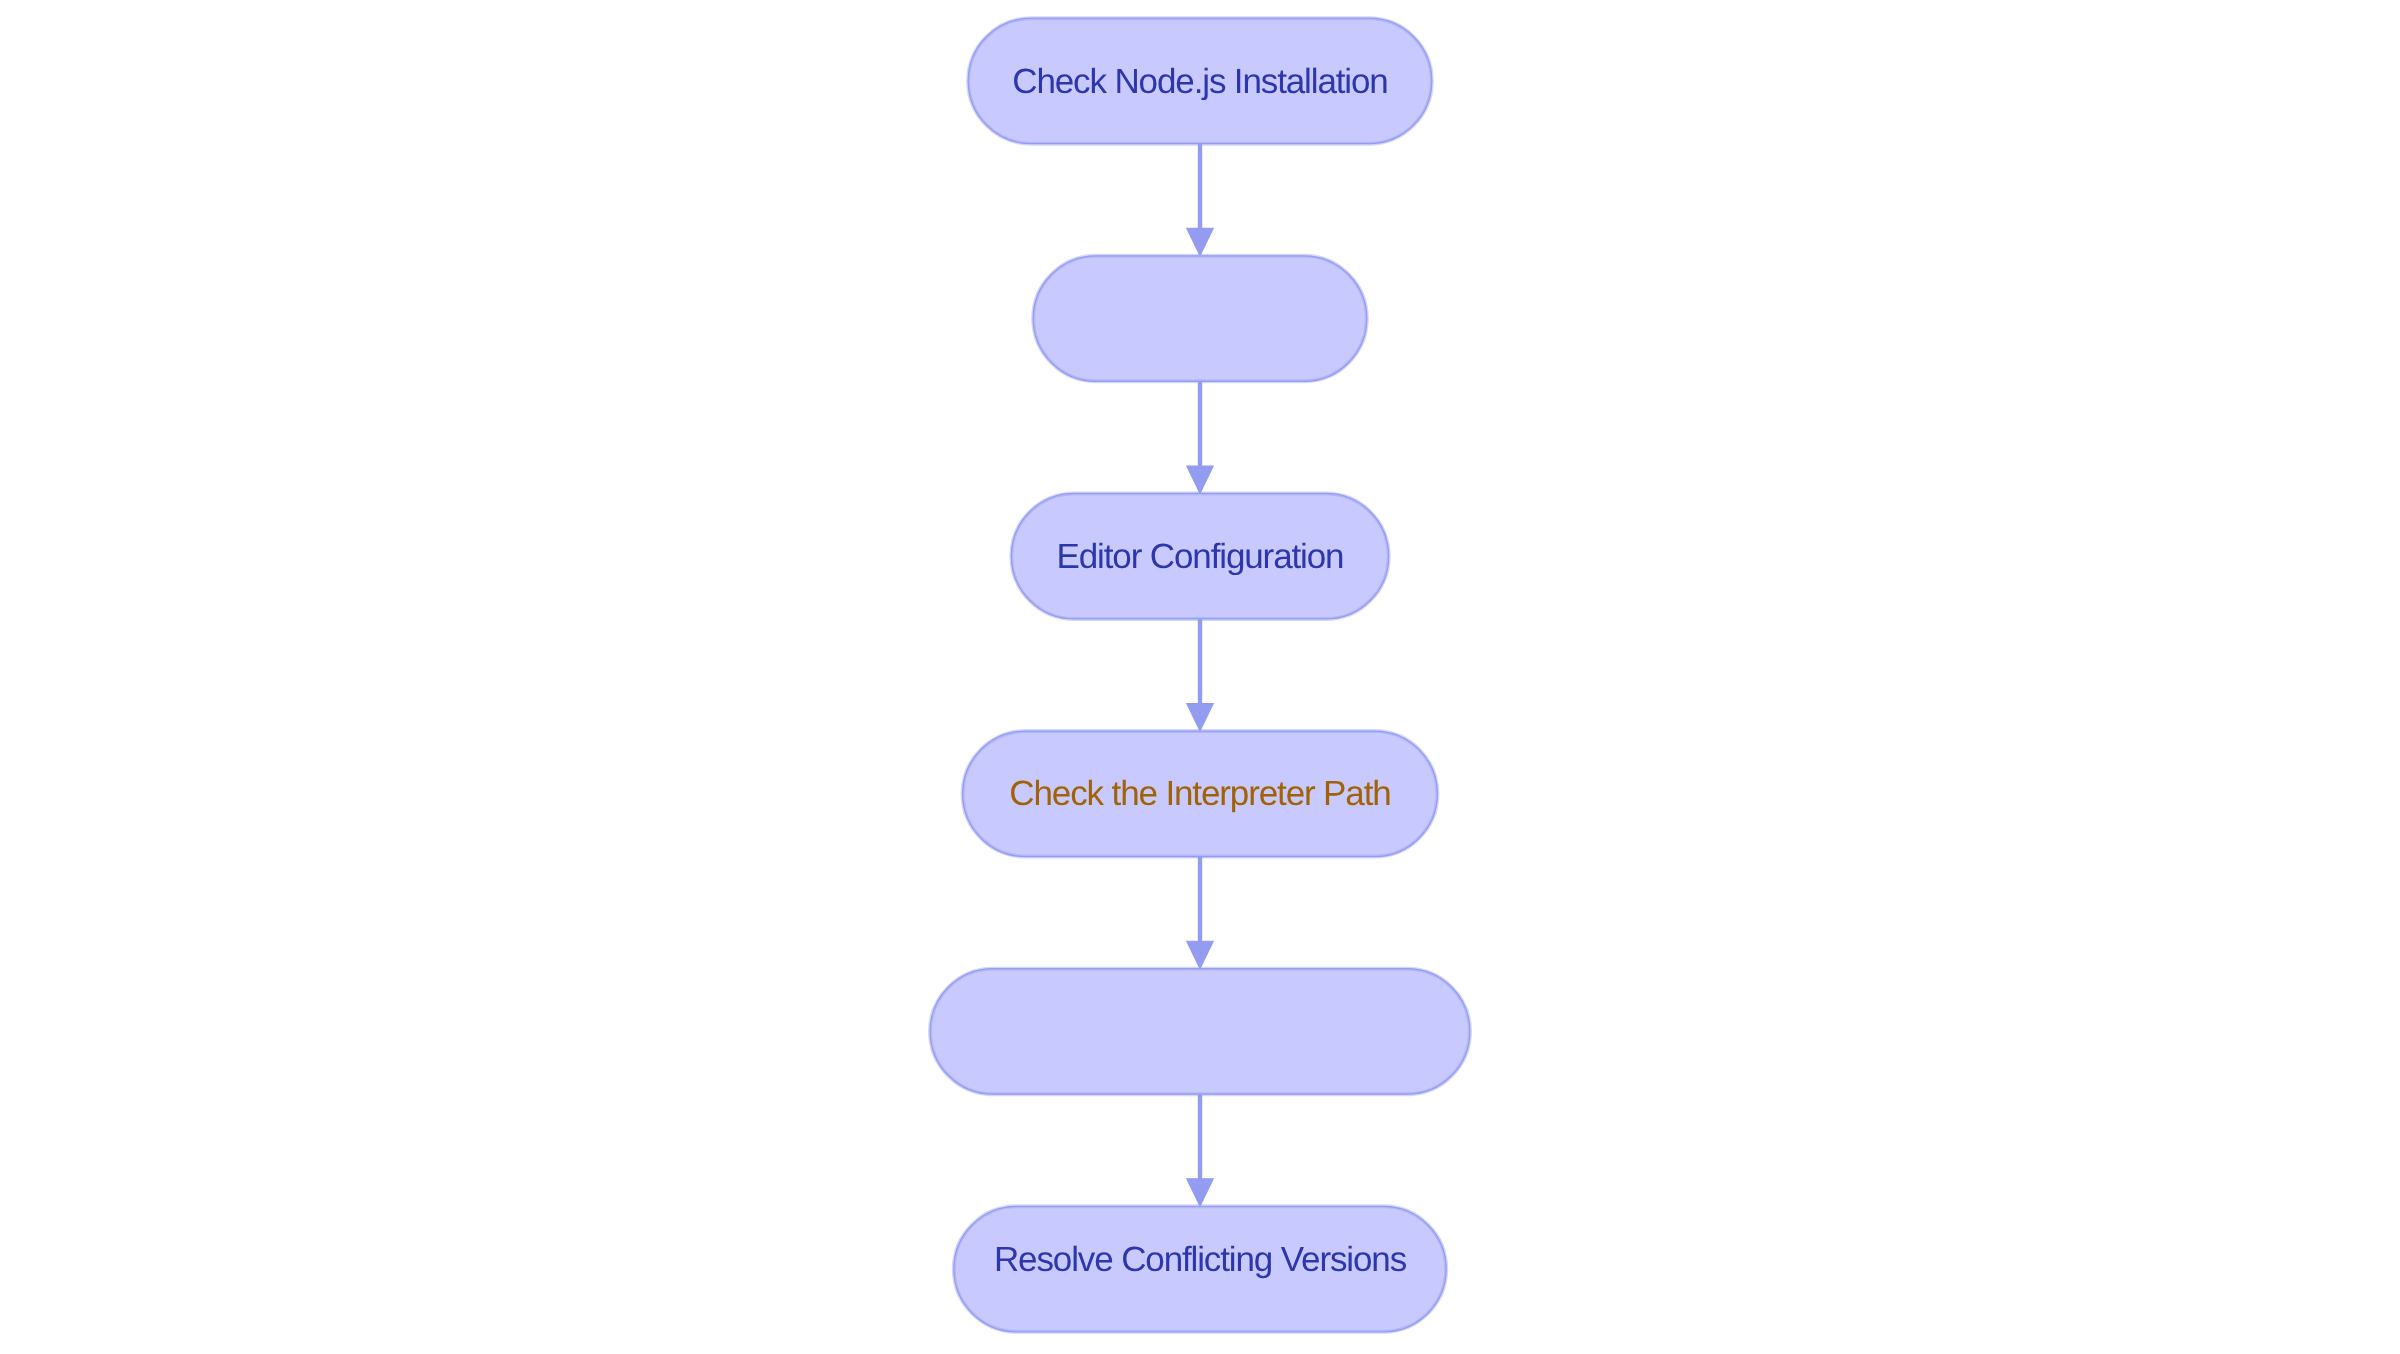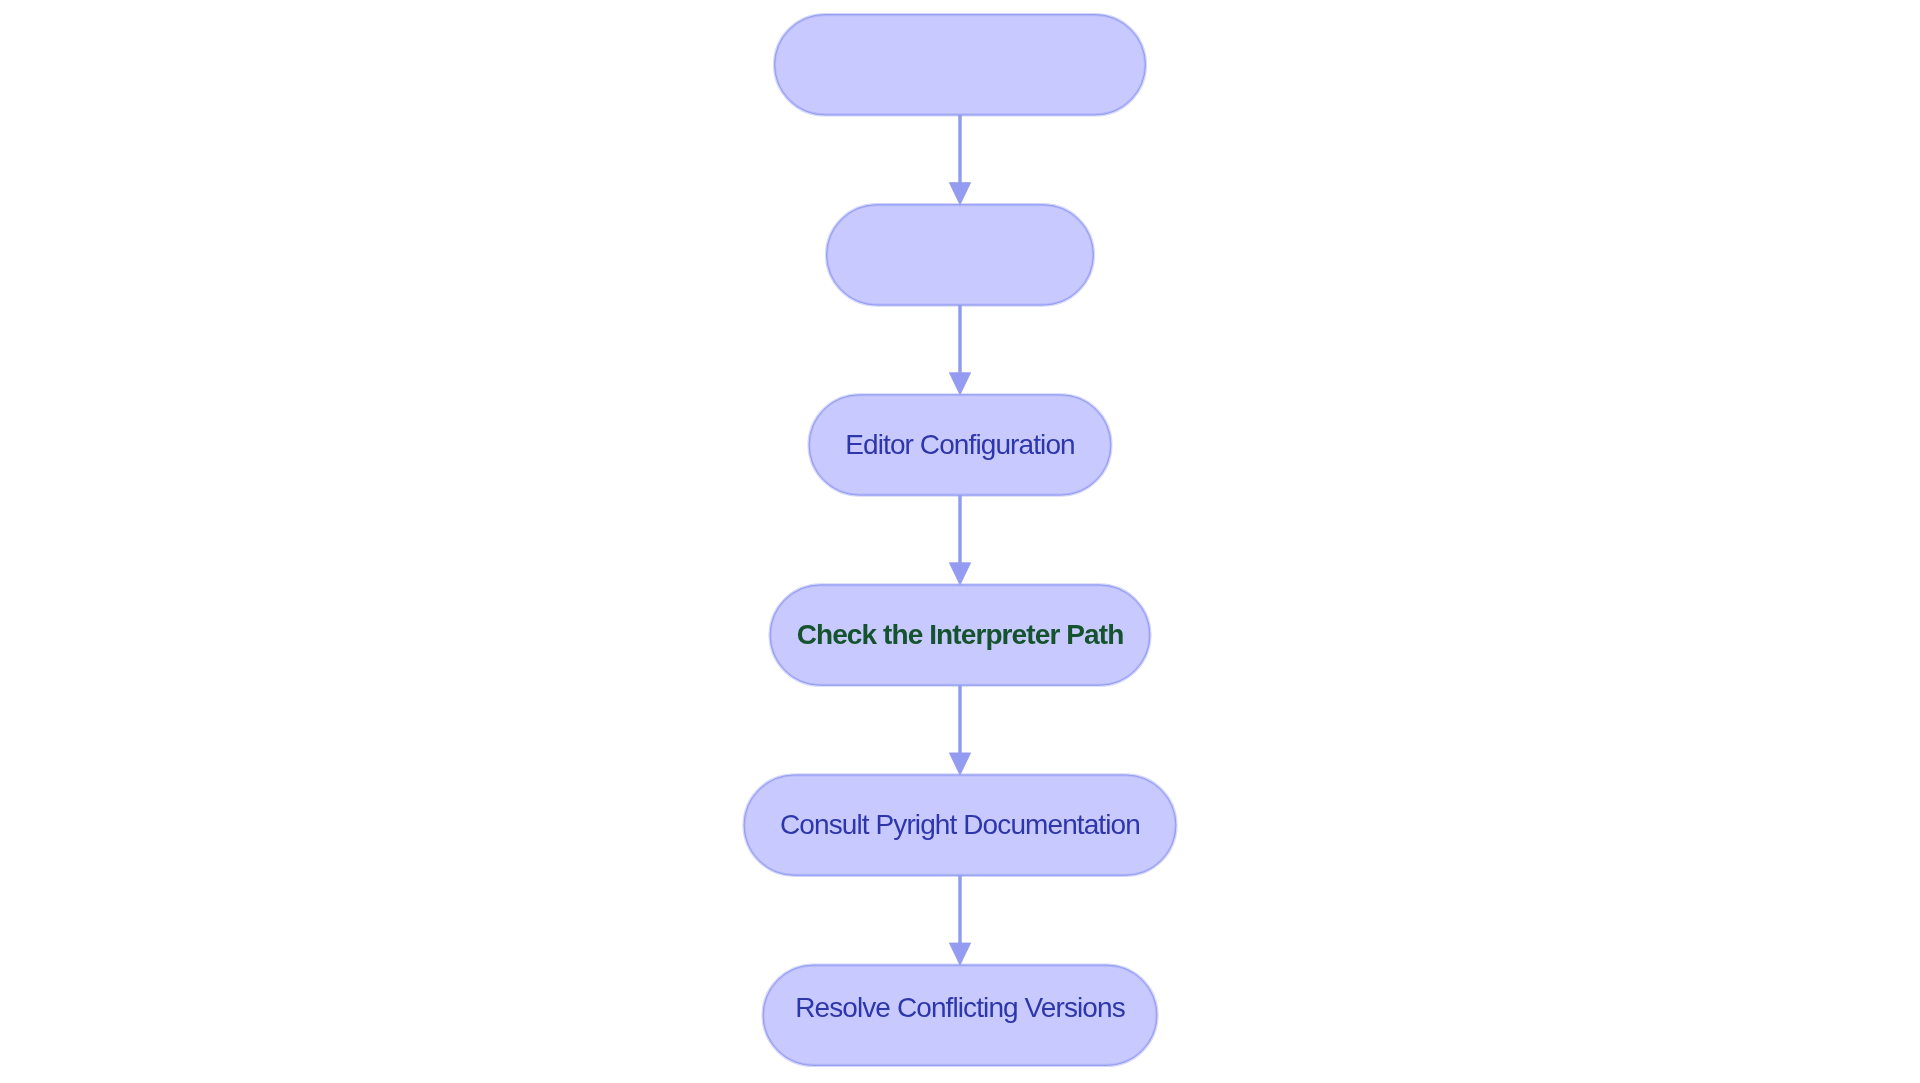--- a/index.html
+++ b/index.html
@@ -67,27 +67,27 @@
         <rect x="744.05" y="774.95" width="431.9" height="100.4" rx="50.2" ry="50.2" stroke="#939cf1" fill="none" stroke-width="1"></rect>
       </g>
       <g>
         <rect x="763.05" y="965.05" width="393.9" height="100.4" rx="50.2" ry="50.2" stroke="#939cf1" fill="#c8caff" stroke-width="3.2" stroke-opacity="0.4"></rect>
         <rect x="763.05" y="965.05" width="393.9" height="100.4" rx="50.2" ry="50.2" stroke="#939cf1" fill="none" stroke-width="1"></rect>
       </g>
     </g>
   </svg>
 
   <div id="labels">
+    <div class="node" style="left: 774.55px; top: 14.55px; width: 370.9px; height: 100.4px;">
+      <span class="node-label" style="color: rgb(45, 54, 171); font-size: 28px;">Check Node.js Installation</span>
+    </div>
     <div class="node" style="left: 809.05px; top: 394.75px; width: 301.9px; height: 100.4px;">
       <span class="node-label" style="color: rgb(45, 54, 171); font-size: 28px;">Editor Configuration</span>
     </div>
     <div class="node" style="left: 770.05px; top: 584.85px; width: 379.9px; height: 100.4px;">
-      <span class="node-label" style="color: #14532d; font-size: 28px; font-weight: bold;">Check the Interpreter Path</span>
-    </div>
-    <div class="node" style="left: 744.05px; top: 774.95px; width: 431.9px; height: 100.4px;">
-      <span class="node-label" style="color: rgb(45, 54, 171); font-size: 28px;">Consult Pyright Documentation</span>
+      <span class="node-label" style="color: #a16207; font-size: 28px;">Check the Interpreter Path</span>
     </div>
     <div class="node" style="left: 763.05px; top: 965.05px; width: 393.9px; height: 85px;">
       <span class="node-label" style="color: rgb(45, 54, 171); font-size: 28px;">Resolve Conflicting Versions</span>
     </div>
   </div>
 
 </div>
 
 </body></html>

